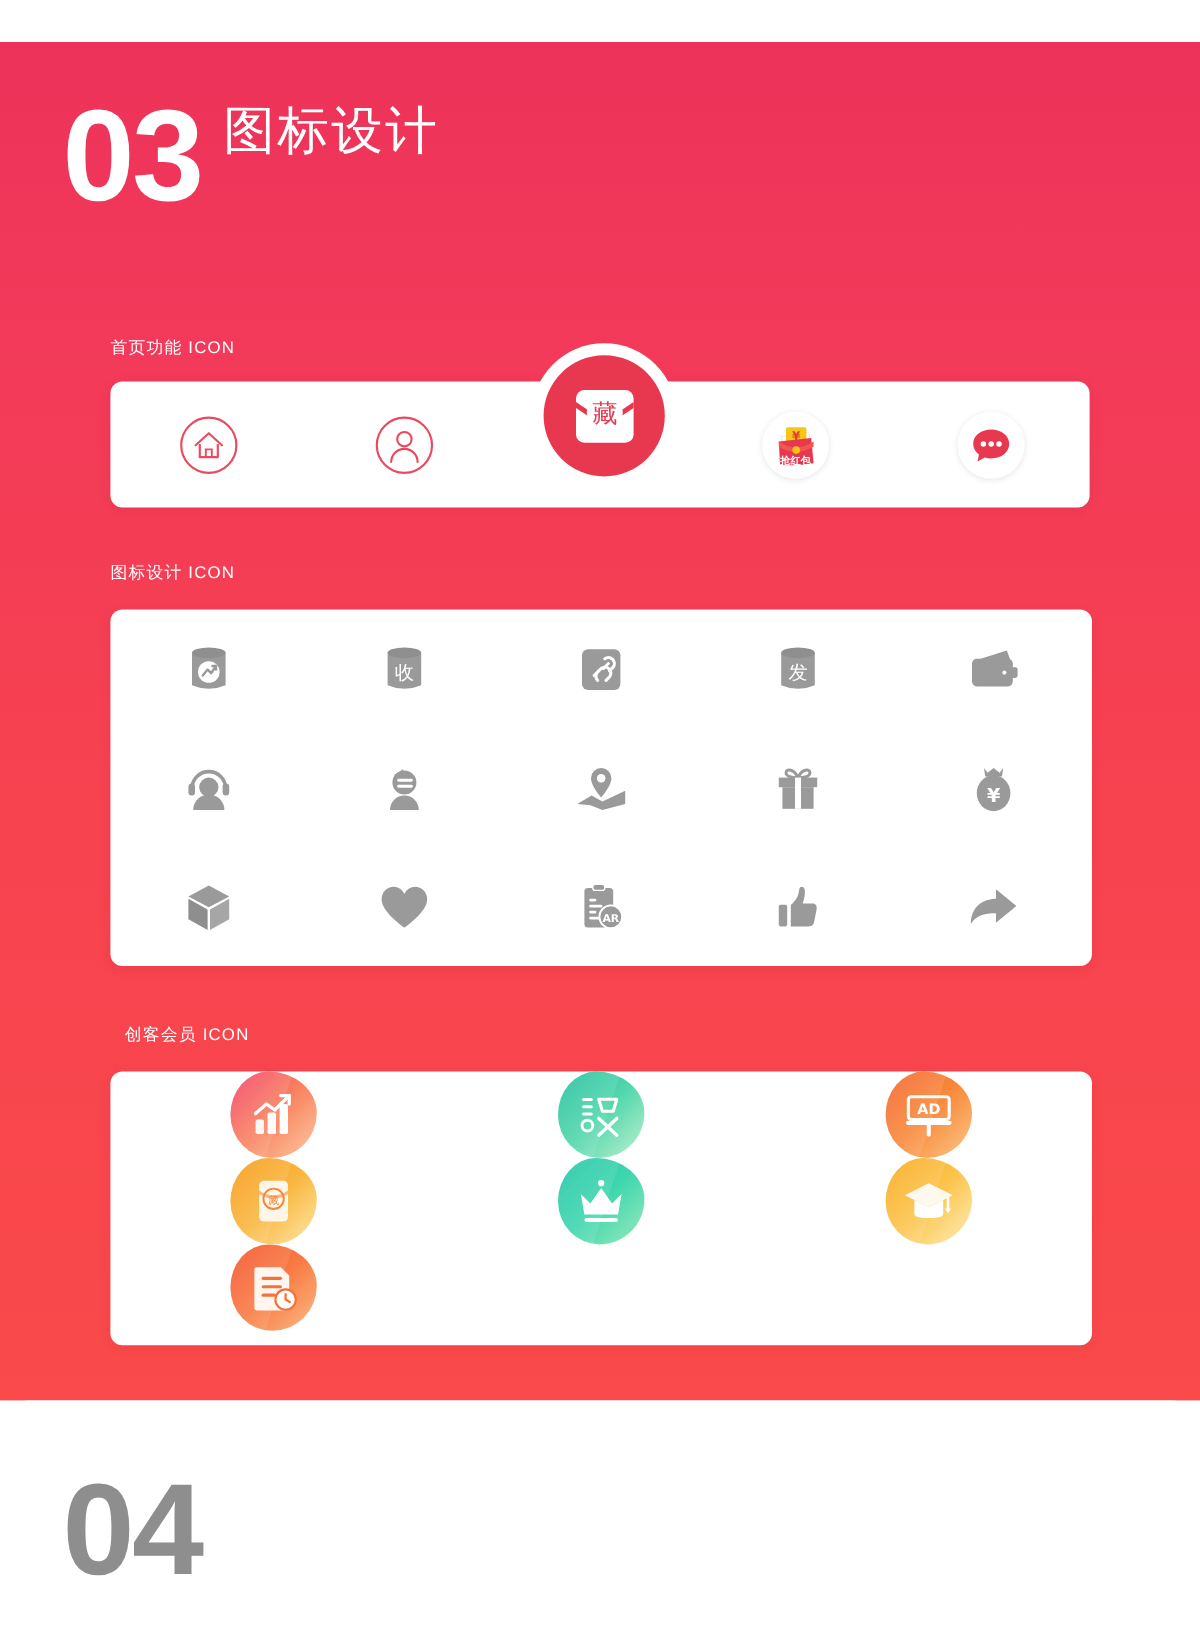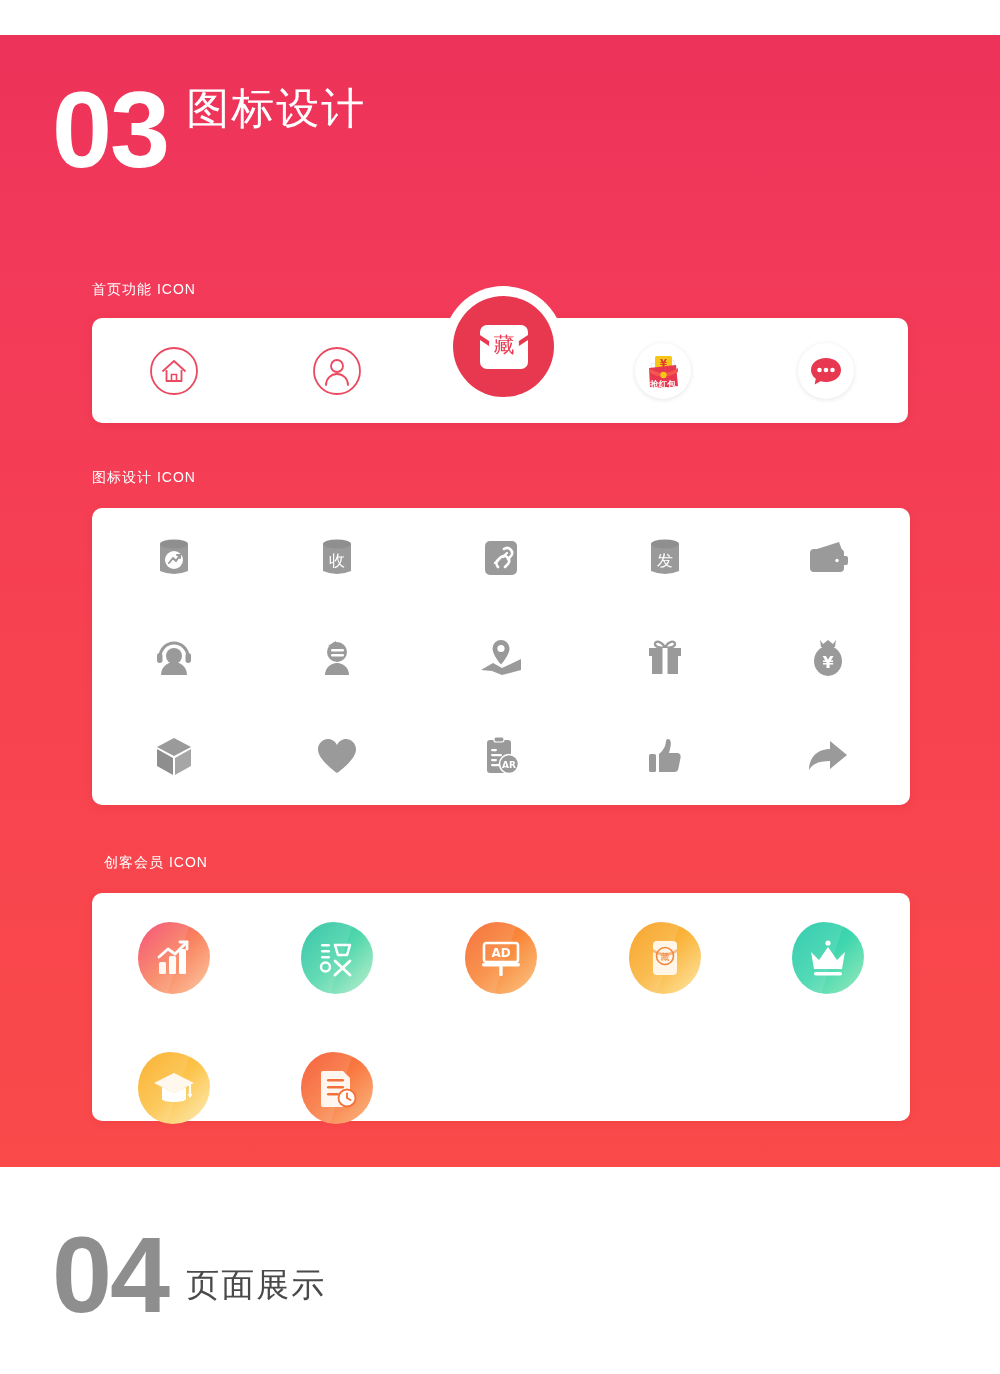--- a/index.html
+++ b/index.html
@@ -132,21 +132,21 @@
   }
   .gicon { width: 46px; height: 46px; display:flex; align-items:center; justify-content:center; }
 
   
   #card-member { left: 92px; top: 858px; width: 818px; height: 228px; }
   .grid-member {
     position: absolute;
     left: 0; top: 0;
     width: 818px; height: 260px;
     display: grid;
-    grid-template-columns: repeat(5, 1fr);
+    grid-template-columns: repeat(3, 1fr);
     grid-template-rows: repeat(2, 1fr);
     align-items: center;
     justify-items: center;
   }
   .mcircle {
     width: 72px; height: 72px;
     border-radius: 44% 56% 52% 48% / 50% 48% 52% 50%;
     display: flex; align-items: center; justify-content: center;
     position: relative;
     overflow: hidden;
@@ -486,17 +486,16 @@
         <div class="mslot-empty"></div>
 
       </div>
     </div>
 
   </div>
 
   <div class="section-white">
     <div class="head-04">
       <span class="big-num-gray">04</span>
-      <span class="head-cn-gray">页面展示</span>
     </div>
   </div>
 
 </div>
 
 </body></html>

